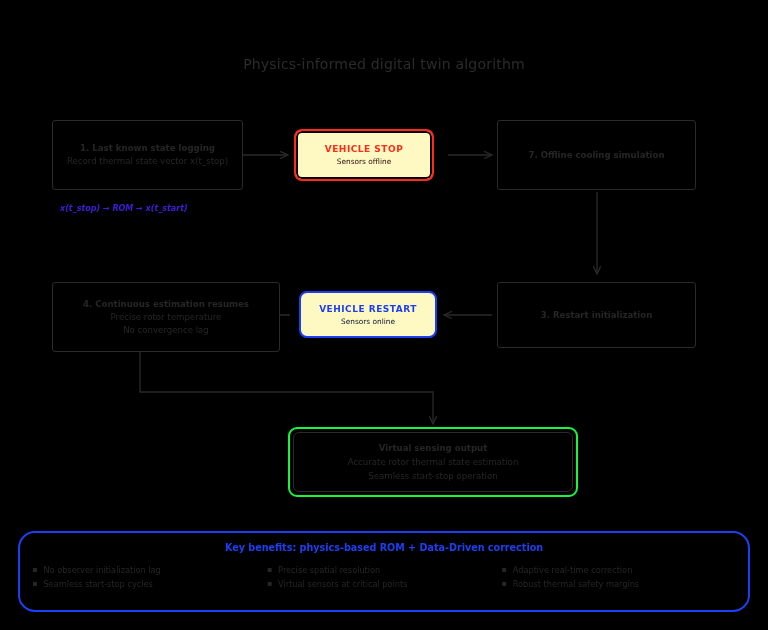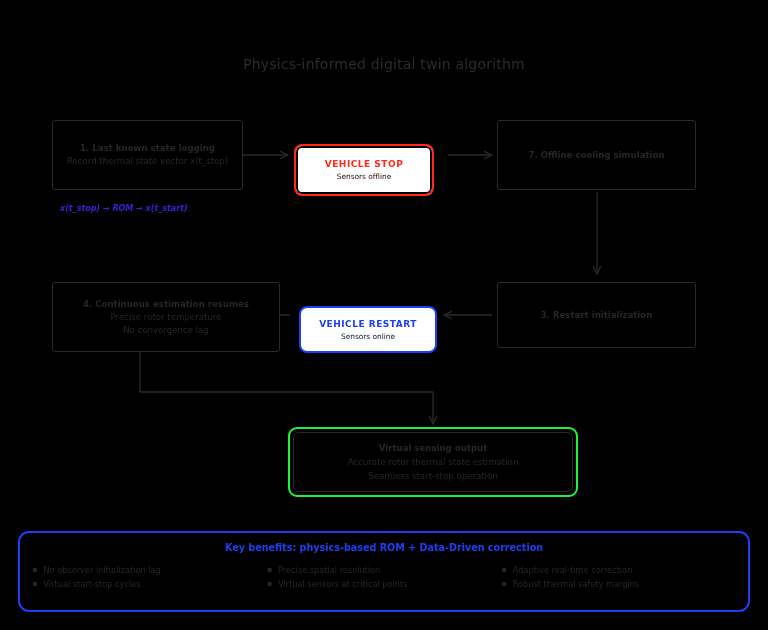--- a/index.html
+++ b/index.html
@@ -27,24 +27,23 @@
     position:absolute;box-sizing:border-box;
     border:1.4px solid #2a2a2a;border-radius:3px;background:#000;
     display:flex;flex-direction:column;align-items:center;justify-content:center;
     text-align:center;
   }
   .box .ln{display:block;color:#262626;font-size:8.6px;line-height:13px;white-space:nowrap;}
   .box .ln.hd{font-weight:bold;}
 
   
   .evt{
-    position:absolute;box-sizing:border-box;background:#ffffff;border-radius:8px;
+    position:absolute;box-sizing:border-box;background:#fef9c3;border-radius:8px;
     display:flex;flex-direction:column;align-items:center;justify-content:center;
     text-align:center;
-    margin-top:15px;
   }
   .evt .big{font-size:9px;font-weight:bold;letter-spacing:.5px;line-height:13px;}
   .evt .sub{font-size:7.4px;line-height:11px;}
 
   #stop-box{border:2px solid #ff2a17;box-shadow:0 0 0 2px #000 inset;}
   #stop-box .big{color:#ff2a17;}
   #stop-box .sub{color:#2a0604;}
 
   #restart-box{border:2px solid #1d3ff2;}
   #restart-box .big{color:#1d3ff2;}
@@ -69,21 +68,21 @@
     position:absolute;left:60px;top:204px;
     font-size:8px;font-weight:bold;font-style:italic;color:#3b1fd6;white-space:nowrap;
   }
 
   
   #wires{position:absolute;left:0;top:0;width:768px;height:630px;pointer-events:none;}
 
   
   #benefits{
     position:absolute;left:18px;top:531px;width:732px;height:81px;
-    box-sizing:border-box;border:2.2px solid #1d3ff2;border-radius:11px;background:#000;
+    box-sizing:border-box;border:2.2px solid #1d3ff2;border-radius:17px;background:#000;
   }
   #benefits .bhead{
     text-align:center;margin-top:9px;font-size:9.6px;font-weight:bold;color:#1d3ff2;
   }
   #benefits .cols{
     display:flex;margin-top:10px;padding:0 12px;box-sizing:border-box;
   }
   #benefits .col{flex:1;}
   #benefits .bullet{
     display:flex;align-items:flex-start;gap:6px;
@@ -160,21 +159,21 @@
   <div id="benefits">
     <div class="bhead">Key benefits: physics-based ROM + Data-Driven correction</div>
     <div class="cols">
       <div class="col">
         <div class="bullet">
           <span class="dot">▪</span>
           <span>No observer initialization lag</span>
         </div>
         <div class="bullet">
           <span class="dot">▪</span>
-          <span>Virtual start-stop cycles</span>
+          <span>Seamless start-stop cycles</span>
         </div>
       </div>
       <div class="col">
         <div class="bullet">
           <span class="dot">▪</span>
           <span>Precise spatial resolution</span>
         </div>
         <div class="bullet">
           <span class="dot">▪</span>
           <span>Virtual sensors at critical points</span>

